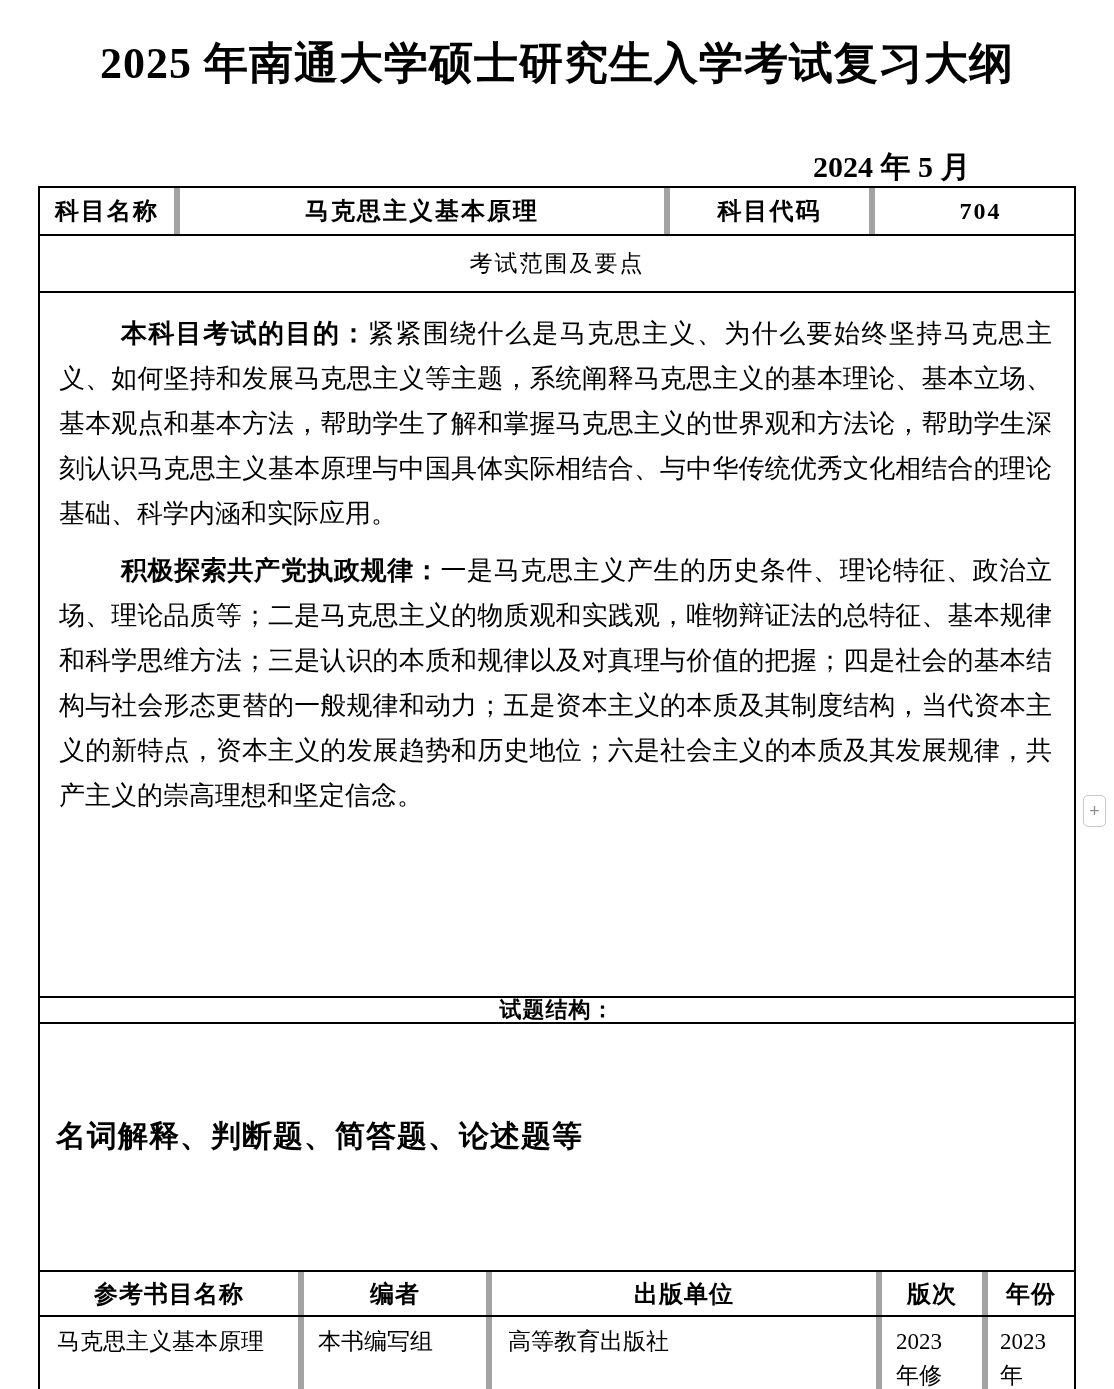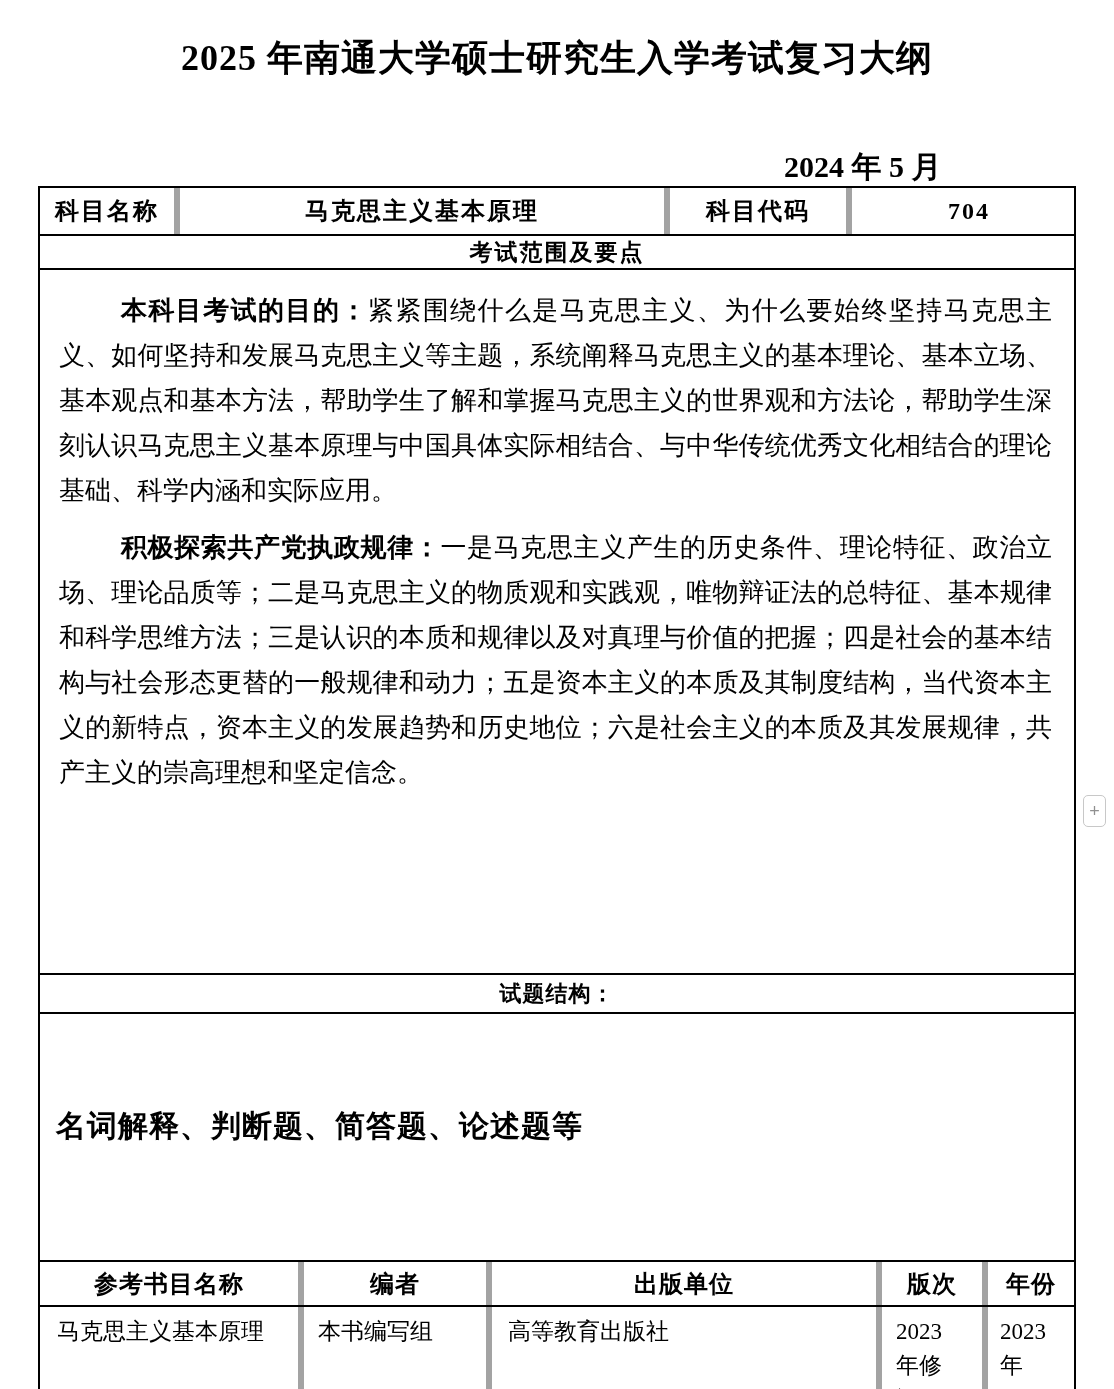--- a/index.html
+++ b/index.html
@@ -3,52 +3,52 @@
 <meta charset="utf-8">
 <style>
   html,body { margin:0; padding:0; background:#ffffff; }
   .page {
     position:relative; width:1114px; height:1389px; overflow:hidden;
     background:#ffffff; color:#000;
     font-family:"Liberation Serif","DejaVu Serif",serif;
   }
   .doc-title {
     position:absolute; top:34px; left:0; right:0; margin:0;
-    text-align:center; font-size:36px; font-weight:bold; letter-spacing:1px;
+    text-align:center; font-size:44px; font-weight:bold; letter-spacing:1px;
   }
   .unit-label {
     position:absolute; left:90px; top:147px;
     font-size:30px; font-weight:bold;
   }
   .doc-date {
-    position:absolute; left:784px; top:147px;
+    position:absolute; left:813px; top:147px;
     font-size:30px; font-weight:bold;
   }
   .doc-table {
     position:absolute; left:38px; top:186px; width:1038px;
     border:2px solid #000; box-sizing:border-box; background:#fff;
   }
   .row { display:flex; box-sizing:border-box; border-top:2px solid #000; }
   .row.first { border-top:none; }
   .cell { box-sizing:border-box; border-right:6px solid #a3a3a3; overflow:hidden; }
   .cell.last { border-right:none; }
   .center { display:flex; align-items:center; justify-content:center; }
 
   
   .subject-row { height:46px; }
   .subject-row .cell { font-weight:bold; font-size:24px; letter-spacing:2px; }
   .sc1 { width:140px; }
   .sc2 { width:490px; }
-  .sc3 { width:182px; }
+  .sc3 { width:205px; }
   .sc4 { flex:1; letter-spacing:0;padding-left:12px; }
 
   
-  .scope-header-row { height:34px; font-weight:bold; font-size:23px; letter-spacing:2px;
+  .scope-header-row { height:57px; font-weight:normal; font-size:23px; letter-spacing:2px;
     align-items:center; justify-content:center; }
-  .structure-header-row { height:39px; font-weight:bold; font-size:22px; letter-spacing:1px;
+  .structure-header-row { height:26px; font-weight:bold; font-size:22px; letter-spacing:1px;
     align-items:center; justify-content:center; }
 
   
   .content-row { display:block; height:705px; padding:6px 10px 0 7px; }
   .content-row p {
     margin:12px; font-size:26px; line-height:45px;
     text-align:justify; text-indent:62px;
   }
   .content-row .lead { font-weight:bold; }
 

